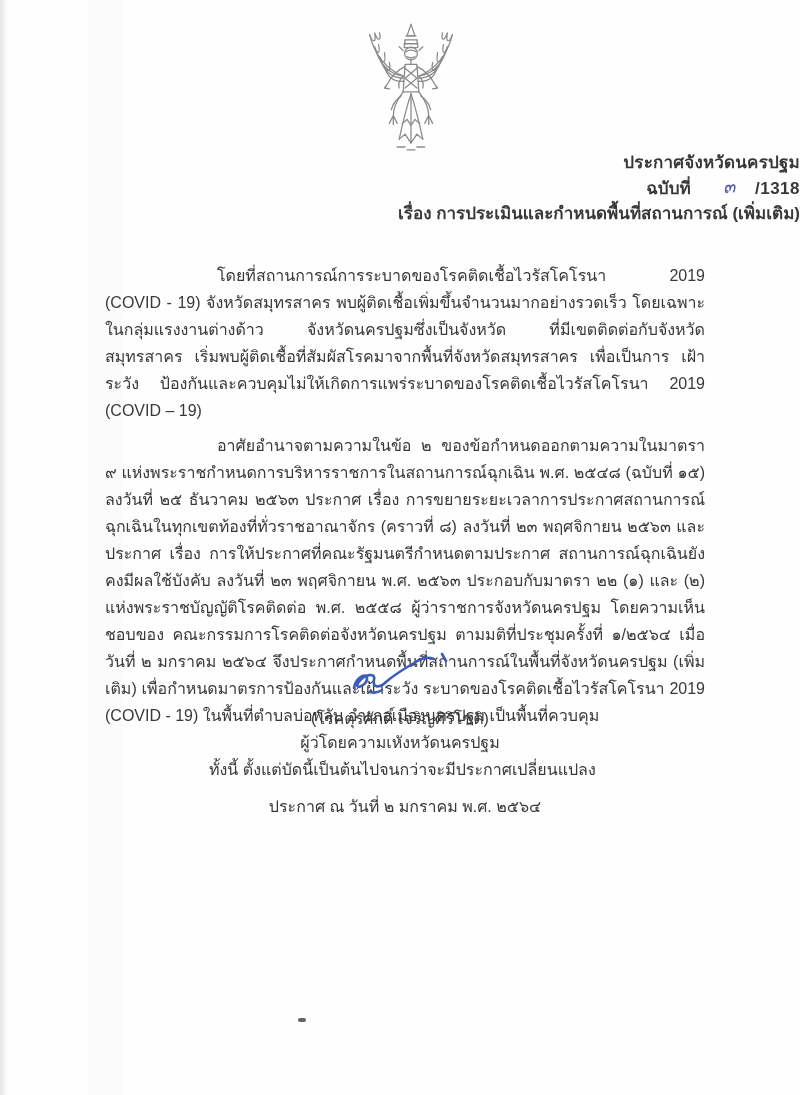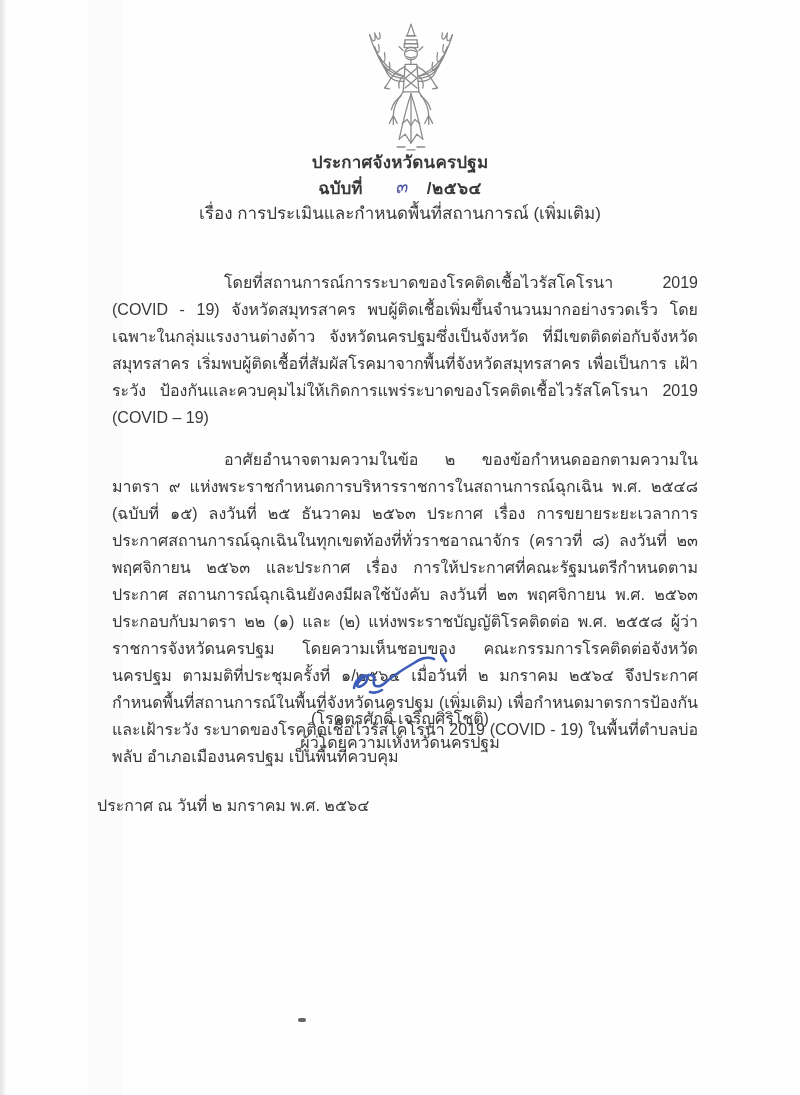--- a/index.html
+++ b/index.html
@@ -37,21 +37,21 @@
     width: 118px;
     height: 136px;
   }
   .emblem svg { width: 100%; height: 100%; }
 
   .header-block {
     position: absolute;
     top: 151px;
     left: 0;
     width: 800px;
-    text-align: center;
+    text-align: right;
     line-height: 24px;
   }
   .doc-title {
     font-size: 17px;
     font-weight: 600;
     letter-spacing: 0.2px;
   }
   .doc-number-line {
     font-size: 17px;
     font-weight: 600;
@@ -63,46 +63,46 @@
     color: #4d55a6;
     font-size: 18px;
     font-weight: 500;
     transform: rotate(-6deg) translateY(-1px);
     margin-right: 20px;
     font-style: italic;
   }
   .doc-number-year { letter-spacing: 0.5px; }
   .doc-subject {
     font-size: 17px;
-    font-weight: 400;
+    font-weight: 700;
     margin-top: 1px;
   }
 
   .body-block {
     position: absolute;
     top: 254px;
     left: 97px;
     width: 616px;
     font-size: 16px;
     line-height: 27px;
   }
   .para {
-    margin: 15px;
+    margin: 8px;
     text-align: justify;
     text-indent: 112px;
   }
   .para + .para { margin-top: 7px; }
   .effective-note {
     margin: 0;
     margin-top: 27px;
     text-indent: 112px;
   }
   .issue-date-line {
-    margin-top: 22px;
-    text-align: left;
+    margin-top: 10px;
+    text-align: center;
   }
 
   .signature-block {
     position: absolute;
     top: 648px;
     left: 0;
     width: 800px;
     text-align: center;
   }
   .signature-scribble {
@@ -180,28 +180,29 @@
       <path d="M48,120 l6,-5 l6,9 l6,-9 l6,5"></path>
       <path d="M51,104 l5,-4 l4,6 l4,-6 l5,4"></path>
 
       <path d="M46,128 h8 M66,128 h8 M56,131 h8"></path>
     </svg>
   </div>
 
   <div class="header-block">
     <div class="doc-title">ประกาศจังหวัดนครปฐม</div>
     <div class="doc-number-line">
-      <span class="doc-number-prefix">ฉบับที่</span><span class="handwritten-number">๓</span><span class="doc-number-year">/๒๕๖๔</span>
+      <span class="doc-number-prefix">ฉบับที่</span><span class="handwritten-number">๓</span><span class="doc-number-year">/1318</span>
     </div>
     <div class="doc-subject">เรื่อง การประเมินและกำหนดพื้นที่สถานการณ์ (เพิ่มเติม)</div>
   </div>
 
   <div class="body-block">
     <p class="para">โดยที่สถานการณ์การระบาดของโรคติดเชื้อไวรัสโคโรนา 2019 (COVID - 19) จังหวัดสมุทรสาคร พบผู้ติดเชื้อเพิ่มขึ้นจำนวนมากอย่างรวดเร็ว โดยเฉพาะในกลุ่มแรงงานต่างด้าว จังหวัดนครปฐมซึ่งเป็นจังหวัด ที่มีเขตติดต่อกับจังหวัดสมุทรสาคร เริ่มพบผู้ติดเชื้อที่สัมผัสโรคมาจากพื้นที่จังหวัดสมุทรสาคร เพื่อเป็นการ เฝ้าระวัง ป้องกันและควบคุมไม่ให้เกิดการแพร่ระบาดของโรคติดเชื้อไวรัสโคโรนา 2019 (COVID – 19)</p>
     <p class="para">อาศัยอำนาจตามความในข้อ ๒ ของข้อกำหนดออกตามความในมาตรา ๙ แห่งพระราชกำหนดการบริหารราชการในสถานการณ์ฉุกเฉิน พ.ศ. ๒๕๔๘ (ฉบับที่ ๑๕) ลงวันที่ ๒๕ ธันวาคม ๒๕๖๓ ประกาศ เรื่อง การขยายระยะเวลาการประกาศสถานการณ์ฉุกเฉินในทุกเขตท้องที่ทั่วราชอาณาจักร (คราวที่ ๘) ลงวันที่ ๒๓ พฤศจิกายน ๒๕๖๓ และประกาศ เรื่อง การให้ประกาศที่คณะรัฐมนตรีกำหนดตามประกาศ สถานการณ์ฉุกเฉินยังคงมีผลใช้บังคับ ลงวันที่ ๒๓ พฤศจิกายน พ.ศ. ๒๕๖๓ ประกอบกับมาตรา ๒๒ (๑) และ (๒) แห่งพระราชบัญญัติโรคติดต่อ พ.ศ. ๒๕๕๘ ผู้ว่าราชการจังหวัดนครปฐม โดยความเห็นชอบของ คณะกรรมการโรคติดต่อจังหวัดนครปฐม ตามมติที่ประชุมครั้งที่ ๑/๒๕๖๔ เมื่อวันที่ ๒ มกราคม ๒๕๖๔ จึงประกาศกำหนดพื้นที่สถานการณ์ในพื้นที่จังหวัดนครปฐม (เพิ่มเติม) เพื่อกำหนดมาตรการป้องกันและเฝ้าระวัง ระบาดของโรคติดเชื้อไวรัสโคโรนา 2019 (COVID - 19) ในพื้นที่ตำบลบ่อพลับ อำเภอเมืองนครปฐม เป็นพื้นที่ควบคุม</p>
+    <p class="effective-note">ทั้งนี้ ตั้งแต่บัดนี้เป็นต้นไปจนกว่าจะมีประกาศเปลี่ยนแปลง</p>
     <p class="issue-date-line">ประกาศ ณ วันที่ ๒ มกราคม พ.ศ. ๒๕๖๔</p>
   </div>
 
   <div class="signature-block">
     <svg class="signature-scribble" viewBox="0 0 120 56" fill="none" stroke="#3c5cb8" stroke-width="2.6" stroke-linecap="round" stroke-linejoin="round">
       <path d="M14,40 C16,28 28,24 27,31 C26,38 14,42 18,35 C24,26 36,24 34,32 C32,40 40,40 46,34 C54,27 62,22 74,15 C80,11 86,8 94,11"></path>
       <path d="M30,44 q6,2 12,-2"></path>
       <path d="M102,6 l4,7"></path>
     </svg>
     <div class="signatory-name">(โรคตุรศักดิ์  เจริญศิริโชติ)</div>

